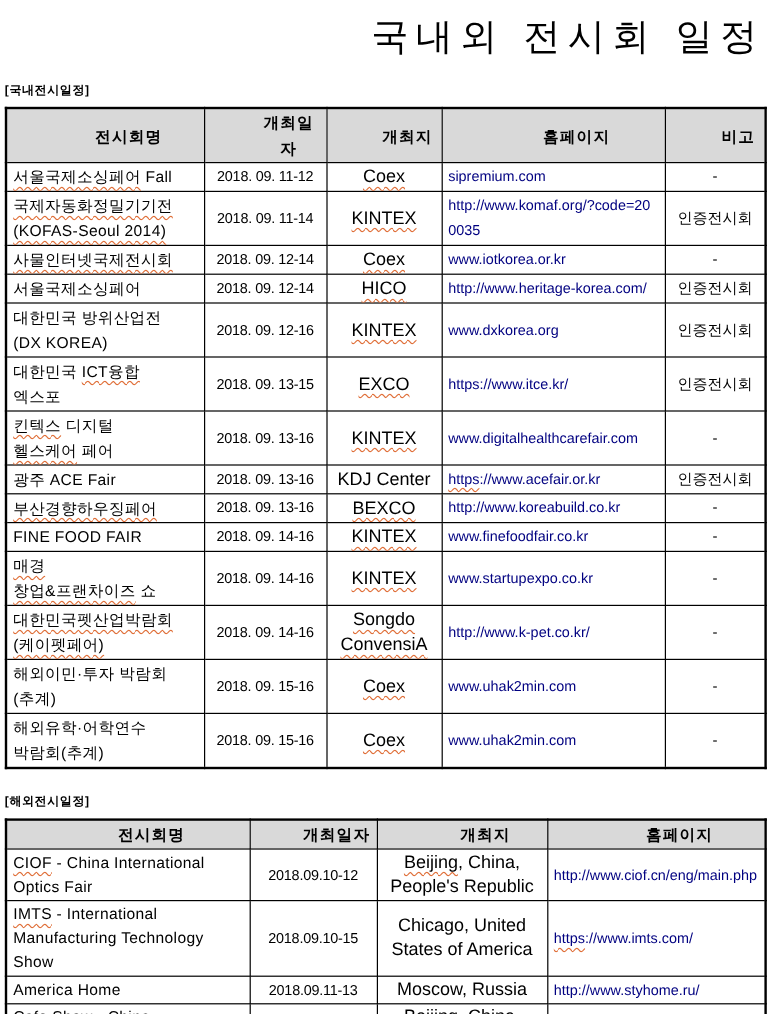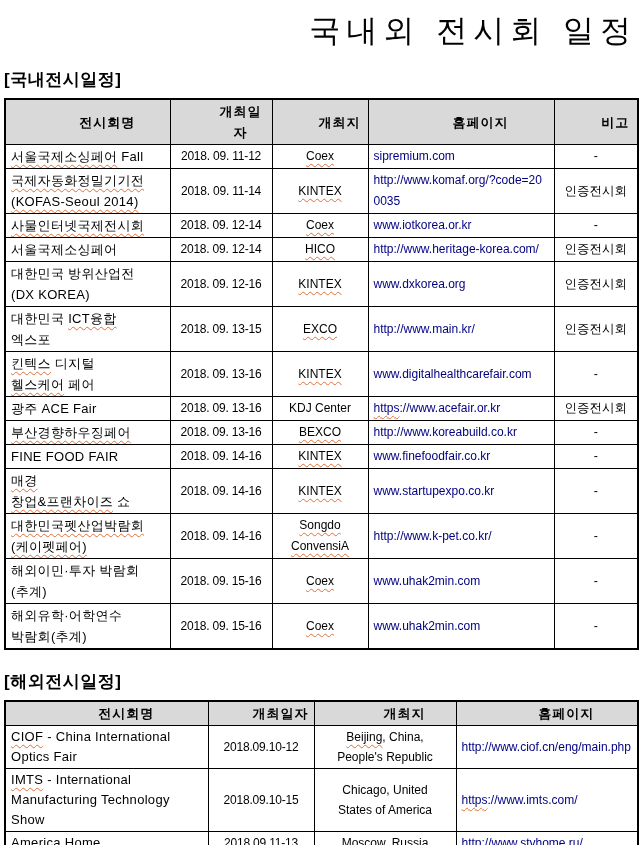--- a/index.html
+++ b/index.html
@@ -17,21 +17,21 @@
   .page{padding:6px 4px 6px 4px;}
   .doc-title{
     text-align:right;
     font-size:31px;
     font-weight:400;
     letter-spacing:6px;
     margin:4px 0 16px 0;
     font-family:"DejaVu Sans","Liberation Sans",sans-serif;
   }
   .section-label{
-    font-size:17px;
+    font-size:10px;
     font-weight:700;
     margin:4px 0 7px 0;
     letter-spacing:0.5px;
   }
   .section-label.overseas{margin-top:20px;}
   table{
     border-collapse:collapse;
     table-layout:fixed;
     width:633px;
     border:2px solid var(--border);
@@ -48,21 +48,21 @@
     font-size:13px;
     font-weight:700;
     text-align:center;
     height:21px;
     letter-spacing:1px;
     padding-left:44px;
   }
   td{font-size:13px;}
   td.cell-name{text-align:left;letter-spacing:0.3px;}
   td.cell-date{text-align:center;font-size:12px;letter-spacing:-0.2px;white-space:nowrap;}
-  td.cell-venue{text-align:center;font-size:12px;}
+  td.cell-venue{text-align:center;font-size:15px;}
   td.cell-homepage{text-align:left;font-size:12px;word-break:break-all;margin-top:44px;}
   td.cell-note{text-align:center;font-size:12.5px;}
   .link{color:var(--link);cursor:pointer;}
   .wavy{
     text-decoration:underline;
     text-decoration-style:wavy;
     text-decoration-color:var(--spellcheck);
     text-decoration-thickness:1px;
     text-underline-offset:3px;
   }
@@ -127,21 +127,21 @@
           <td class="cell-name">대한민국 방위산업전<br>(DX KOREA)</td>
           <td class="cell-date">2018. 09. 12-16</td>
           <td class="cell-venue"><span class="wavy">KINTEX</span></td>
           <td class="cell-homepage"><span class="link">www.dxkorea.org</span></td>
           <td class="cell-note">인증전시회</td>
         </tr>
         <tr>
           <td class="cell-name">대한민국 <span class="wavy">ICT융합</span><br>엑스포</td>
           <td class="cell-date">2018. 09. 13-15</td>
           <td class="cell-venue"><span class="wavy">EXCO</span></td>
-          <td class="cell-homepage"><span class="link">http://www.main.kr/</span></td>
+          <td class="cell-homepage"><span class="link">https://www.itce.kr/</span></td>
           <td class="cell-note">인증전시회</td>
         </tr>
         <tr>
           <td class="cell-name"><span class="wavy">킨텍스</span> 디지털<br><span class="wavy">헬스케어</span> 페어</td>
           <td class="cell-date">2018. 09. 13-16</td>
           <td class="cell-venue"><span class="wavy">KINTEX</span></td>
           <td class="cell-homepage"><span class="link">www.digitalhealthcarefair.com</span></td>
           <td class="cell-note">-</td>
         </tr>
         <tr>

